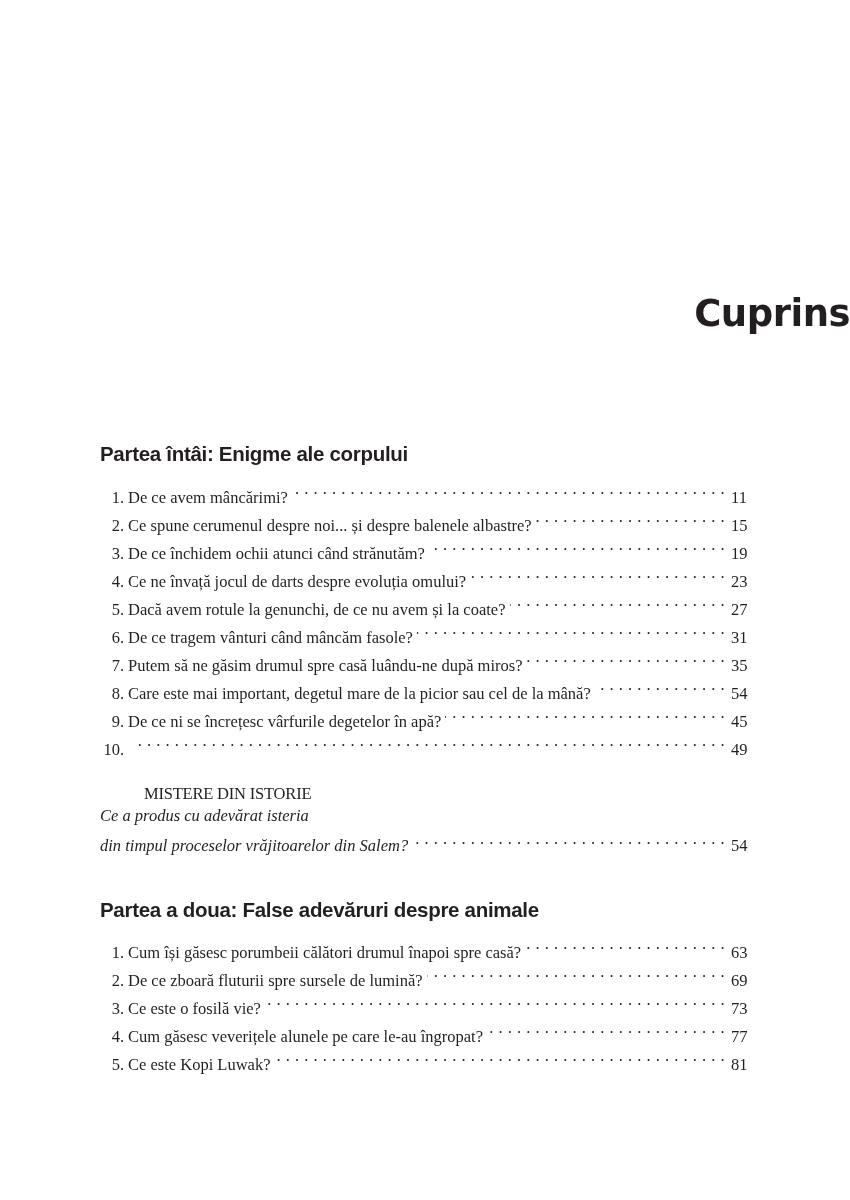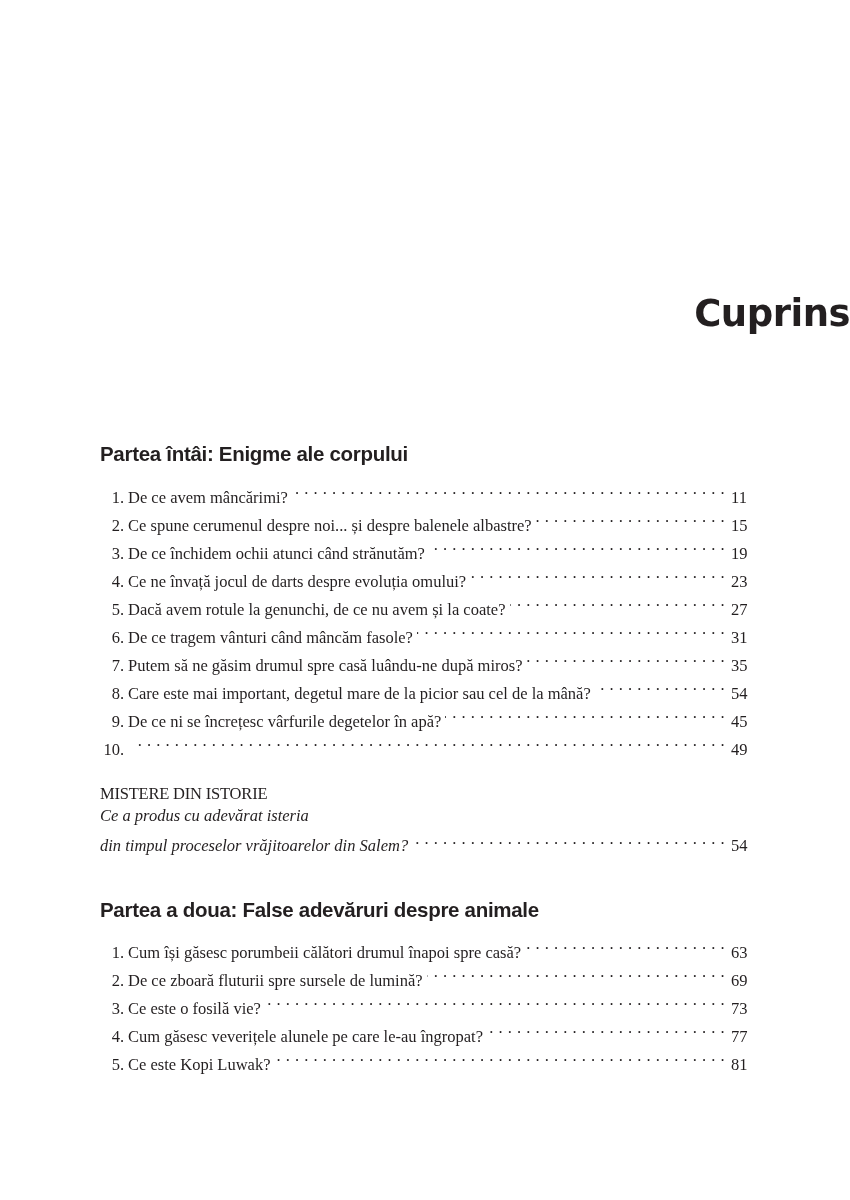--- a/index.html
+++ b/index.html
@@ -36,21 +36,21 @@
     .leader::after {
       content: ". . . . . . . . . . . . . . . . . . . . . . . . . . . . . . . . . . . . . . . . . . . . . . . . . . . . . . . . . . . . . . . . . . . . . . . . . . . . . . . . . . . . . . . . . . . . . . . . . . . . . . . . . . . .";
       position: absolute; right: 0; top: 0; white-space: nowrap;
       letter-spacing: 0.5px;
     }
     .page { flex: 0 0 auto; min-width: 18px; }
     .misc {
       position: absolute; left: 100px; width: 649px;
       font-family: "Liberation Serif", serif; font-size: 16.5px; color: #231f20;
     }
-    .misc .label { height: 22px; line-height: 22px; letter-spacing: -0.2px; }
+    .misc .label { height: 22px; line-height: 22px; letter-spacing: -0.2px; margin-left: 44px; }
     .misc .ital { font-style: italic; height: 22px; line-height: 22px; }
     .misc .row { height: 24px; line-height: 24px; }
     .misc .leader { height: 24px; }
   </style>
 </head>
 <body>
 
 <div class="title">Cuprins</div>
 
 <div class="part-heading" style="top:442px">Partea întâi: Enigme ale corpului</div>

